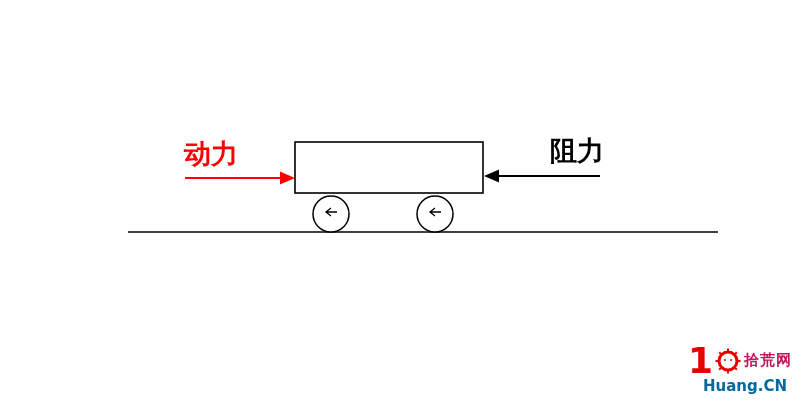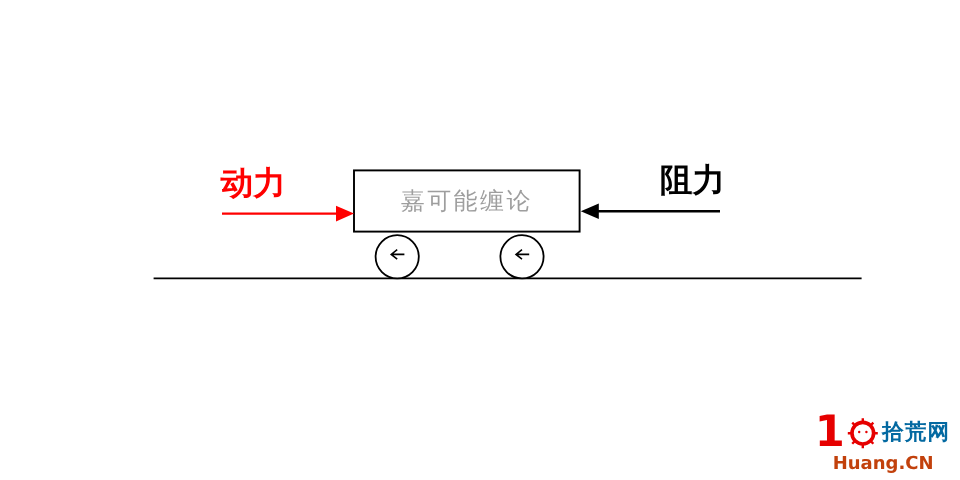--- a/index.html
+++ b/index.html
@@ -69,31 +69,31 @@
     color: #e60000;
     font-size: 36px;
     font-weight: bold;
     line-height: 0.9;
   }
   .wm-gear {
     margin-left: 1px;
     margin-right: 2px;
   }
   .wm-site {
-    color: #0369a1;
-    font-size: 18px;
+    color: #be185d;
+    font-size: 15px;
     font-weight: bold;
     letter-spacing: 1px;
   }
   .wm-row2 {
     margin-left: 15px;
     margin-top: 1px;
   }
   .wm-domain {
-    color: #c2410c;
+    color: #0369a1;
     font-size: 15px;
     font-weight: bold;
   }
 </style>
 </head>
 <body>
 
 <div id="stage">
 
   <svg id="diagram-svg" width="800" height="400" viewBox="0 0 800 400">
@@ -112,21 +112,20 @@
       <line x1="185" y1="178" x2="282" y2="178" stroke="#ff0000" stroke-width="2"></line>
       <polygon points="295,178 280,171.5 280,184.5" fill="#ff0000"></polygon>
     </g>
 
     <g>
       <line x1="600" y1="176" x2="498" y2="176" stroke="#000000" stroke-width="2"></line>
       <polygon points="484,176 499,169.5 499,182.5" fill="#000000"></polygon>
     </g>
   </svg>
 
-  <div class="cart-label">嘉可能缠论</div>
 
   <div class="force-label red">动力</div>
 
   <div class="force-label black">阻力</div>
 
   <div class="watermark">
     <div class="wm-row1">
       <span class="wm-one">1</span>
       <svg class="wm-gear" width="28" height="28" viewBox="0 0 28 28">
         <g stroke="#e60000" fill="none">

